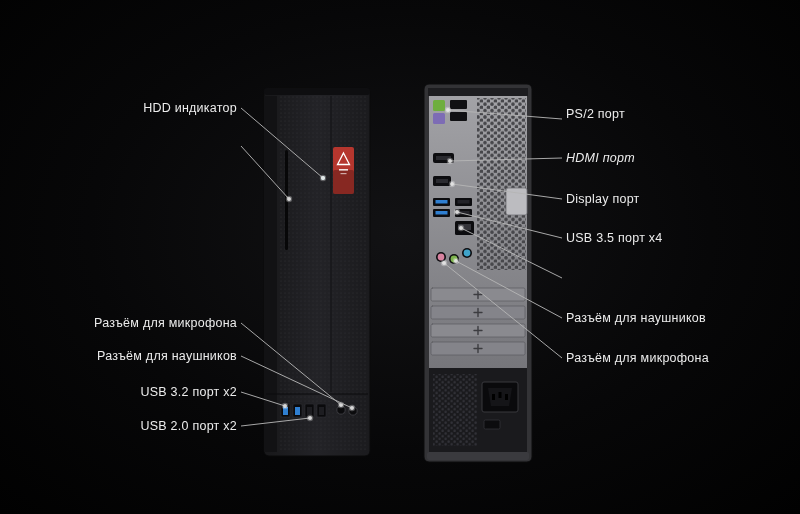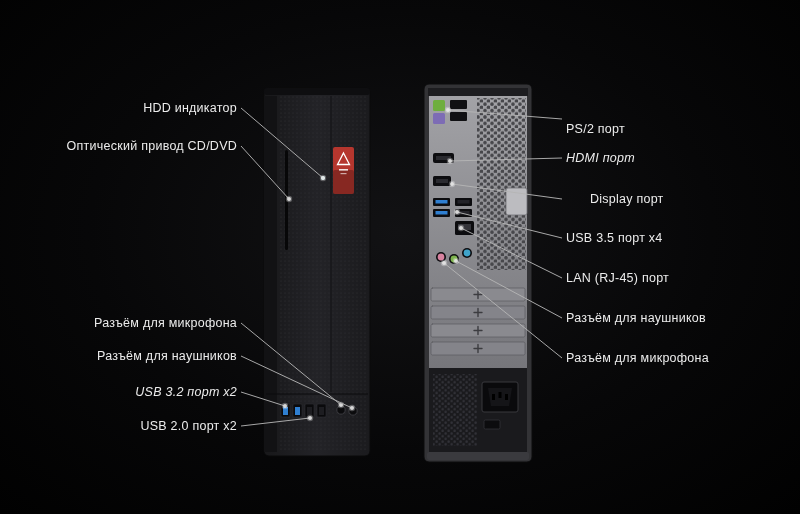--- a/index.html
+++ b/index.html
@@ -206,27 +206,25 @@
       </g>
       <g>
         <line x1="562" y1="358" x2="444" y2="263"></line>
         <circle cx="444" cy="263" r="3.2" fill="#ffffff" stroke="none" opacity="0.3"></circle>
         <circle cx="444" cy="263" r="2" fill="#e8e8e8" stroke="none"></circle>
       </g>
     </g>
   </svg>
 
   <div class="lbl left" style="top:100px;right:563px;">HDD индикатор</div>
-  <div class="lbl left" style="top:138px;right:563px;">Оптический привод CD/DVD</div>
   <div class="lbl left" style="top:315px;right:563px;">Разъём для микрофона</div>
   <div class="lbl left" style="top:348px;right:563px;">Разъём для наушников</div>
-  <div class="lbl left" style="top:384px;right:563px;font-style:italic;">USB 3.2 порт x2</div>
+  <div class="lbl left" style="top:384px;right:563px;">USB 3.2 порт x2</div>
   <div class="lbl left" style="top:418px;right:563px;">USB 2.0 порт x2</div>
 
-  <div class="lbl" style="top:121px;left:566px;">PS/2 порт</div>
+  <div class="lbl" style="top:106px;left:566px;">PS/2 порт</div>
   <div class="lbl" style="top:150px;left:566px;font-style:italic;">HDMI порт</div>
-  <div class="lbl" style="top:191px;left:590px;">Display порт</div>
+  <div class="lbl" style="top:191px;left:566px;">Display порт</div>
   <div class="lbl" style="top:230px;left:566px;">USB 3.5 порт x4</div>
-  <div class="lbl" style="top:270px;left:566px;">LAN (RJ-45) порт</div>
   <div class="lbl" style="top:310px;left:566px;">Разъём для наушников</div>
   <div class="lbl" style="top:350px;left:566px;">Разъём для микрофона</div>
 
 </div>
 
 </body></html>

